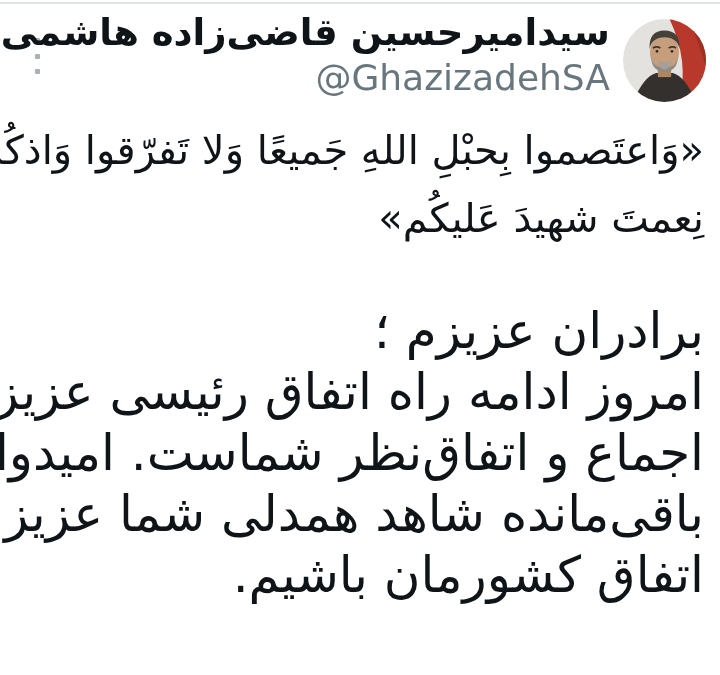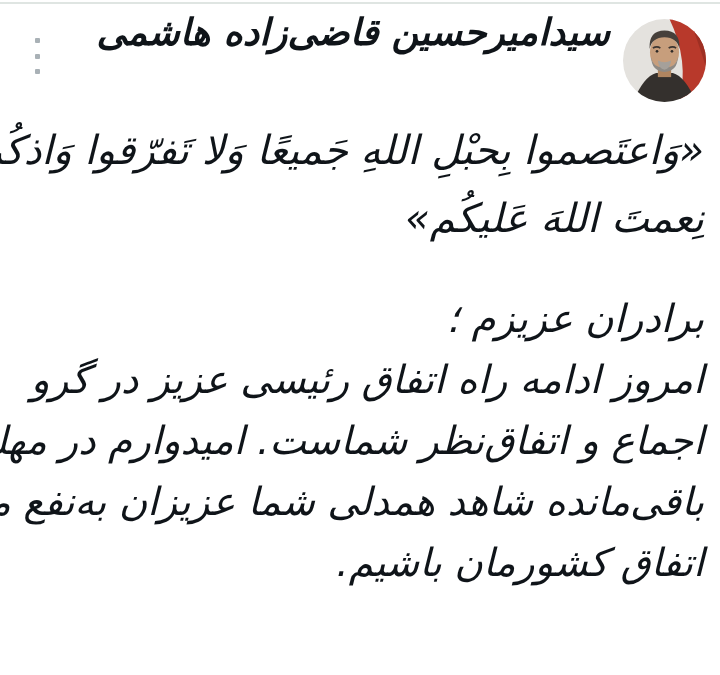--- a/index.html
+++ b/index.html
@@ -4,21 +4,21 @@
 <style>
   :root{
     --background:#ffffff; --text:#0f1419; --handle:#68767d;
     --top-border:#dfe5e2; --more-dots:#a9b1b6;
   }
   html,body{margin:0;padding:0;}
   body{
     width:720px;height:675px;background:var(--background);
     font-family:"DejaVu Sans", sans-serif;overflow:hidden;
   }
-  .card{position:relative;width:720px;height:675px;background:var(--background);font-style:italic;}
+  .card{position:relative;width:720px;height:675px;background:var(--background);}
   .top-border{position:absolute;top:2px;left:0;right:0;height:2px;background:var(--top-border);}
   
   .avatar{
     position:absolute;top:19px;right:14px;width:83px;height:83px;
     border-radius:50%;overflow:hidden;padding:0;border:none;background:none;cursor:pointer;
   }
   .avatar svg{display:block;width:83px;height:83px;}
   .header-text{
     position:absolute;top:10px;right:110px;left:80px;
     direction:rtl;text-align:right;color:var(--text);
@@ -36,37 +36,38 @@
     background:none;border:none;cursor:pointer;padding:0;
     display:flex;flex-direction:column;align-items:center;justify-content:space-between;
   }
   .more-button .dot{width:5px;height:5px;border-radius:1px;background:var(--more-dots);}
   
   .content{
     position:absolute;top:108px;right:16px;left:14px;
     direction:rtl;text-align:right;color:var(--text);
   }
   .verse{padding-top:8px;font-size:40px;line-height:68px;}
-  .body-text{margin-top:36px;font-size:39px;line-height:61px;}
+  .body-text{margin-top:49px;font-size:50px;line-height:61px;}
   .tweet-line{white-space:nowrap;}
 </style>
 </head>
 <body>
 
 <div class="card">
   <div class="top-border"></div>
 
   <button class="more-button" title="">
     <span class="dot"></span>
     <span class="dot"></span>
     <span class="dot"></span>
   </button>
 
   <div class="header-text">
     <a class="display-name" href="#">سیدامیرحسین قاضی‌زاده هاشمی</a>
+    <a class="handle" href="#">@GhazizadehSA</a>
   </div>
 
   <button class="avatar">
     <svg viewBox="0 0 100 100" xmlns="http://www.w3.org/2000/svg">
       <rect width="100" height="100" fill="#e4e2de"></rect>
       <path d="M56 0 H100 V100 H68 Q80 50 56 0 Z" fill="#b8392b"></path>
       <path d="M80 0 H100 V58 Q90 26 80 0 Z" fill="#9e2f23"></path>
       <path d="M12 100 Q25 69 40 65 L60 65 Q75 69 88 100 Z" fill="#34302d"></path>
       <rect x="42" y="54" width="16" height="16" fill="#b08560"></rect>
       <ellipse cx="50" cy="40" rx="17.5" ry="21" fill="#c79e7c"></ellipse>
@@ -76,21 +77,21 @@
       <circle cx="41" cy="39" r="1.6" fill="#2e2a27"></circle>
       <circle cx="59" cy="39" r="1.6" fill="#2e2a27"></circle>
       <path d="M34 46 Q34 62 50 64 Q66 62 66 46 Q64 59 50 58 Q36 59 34 46 Z" fill="#8f8a84"></path>
       <path d="M42 50 Q50 54 58 50 Q57 60 50 61 Q43 60 42 50 Z" fill="#a5a09a"></path>
     </svg>
   </button>
 
   <div class="content">
     <div class="verse">
       <div class="tweet-line">«وَاعتَصموا بِحبْلِ اللهِ جَمیعًا وَلا تَفرّقوا وَاذکُروا</div>
-      <div class="tweet-line">نِعمتَ اللهَ عَلیکُم»</div>
+      <div class="tweet-line">نِعمتَ شهیدَ عَلیکُم»</div>
     </div>
     <div class="body-text">
       <div class="tweet-line">برادران عزیزم ؛</div>
       <div class="tweet-line">امروز ادامه راه اتفاق رئیسی عزیز در گرو</div>
       <div class="tweet-line">اجماع و اتفاق‌نظر شماست. امیدوارم در مهلت</div>
       <div class="tweet-line">باقی‌مانده شاهد همدلی شما عزیزان به‌نفع مردم</div>
       <div class="tweet-line">اتفاق کشورمان باشیم.</div>
     </div>
   </div>
 </div>

